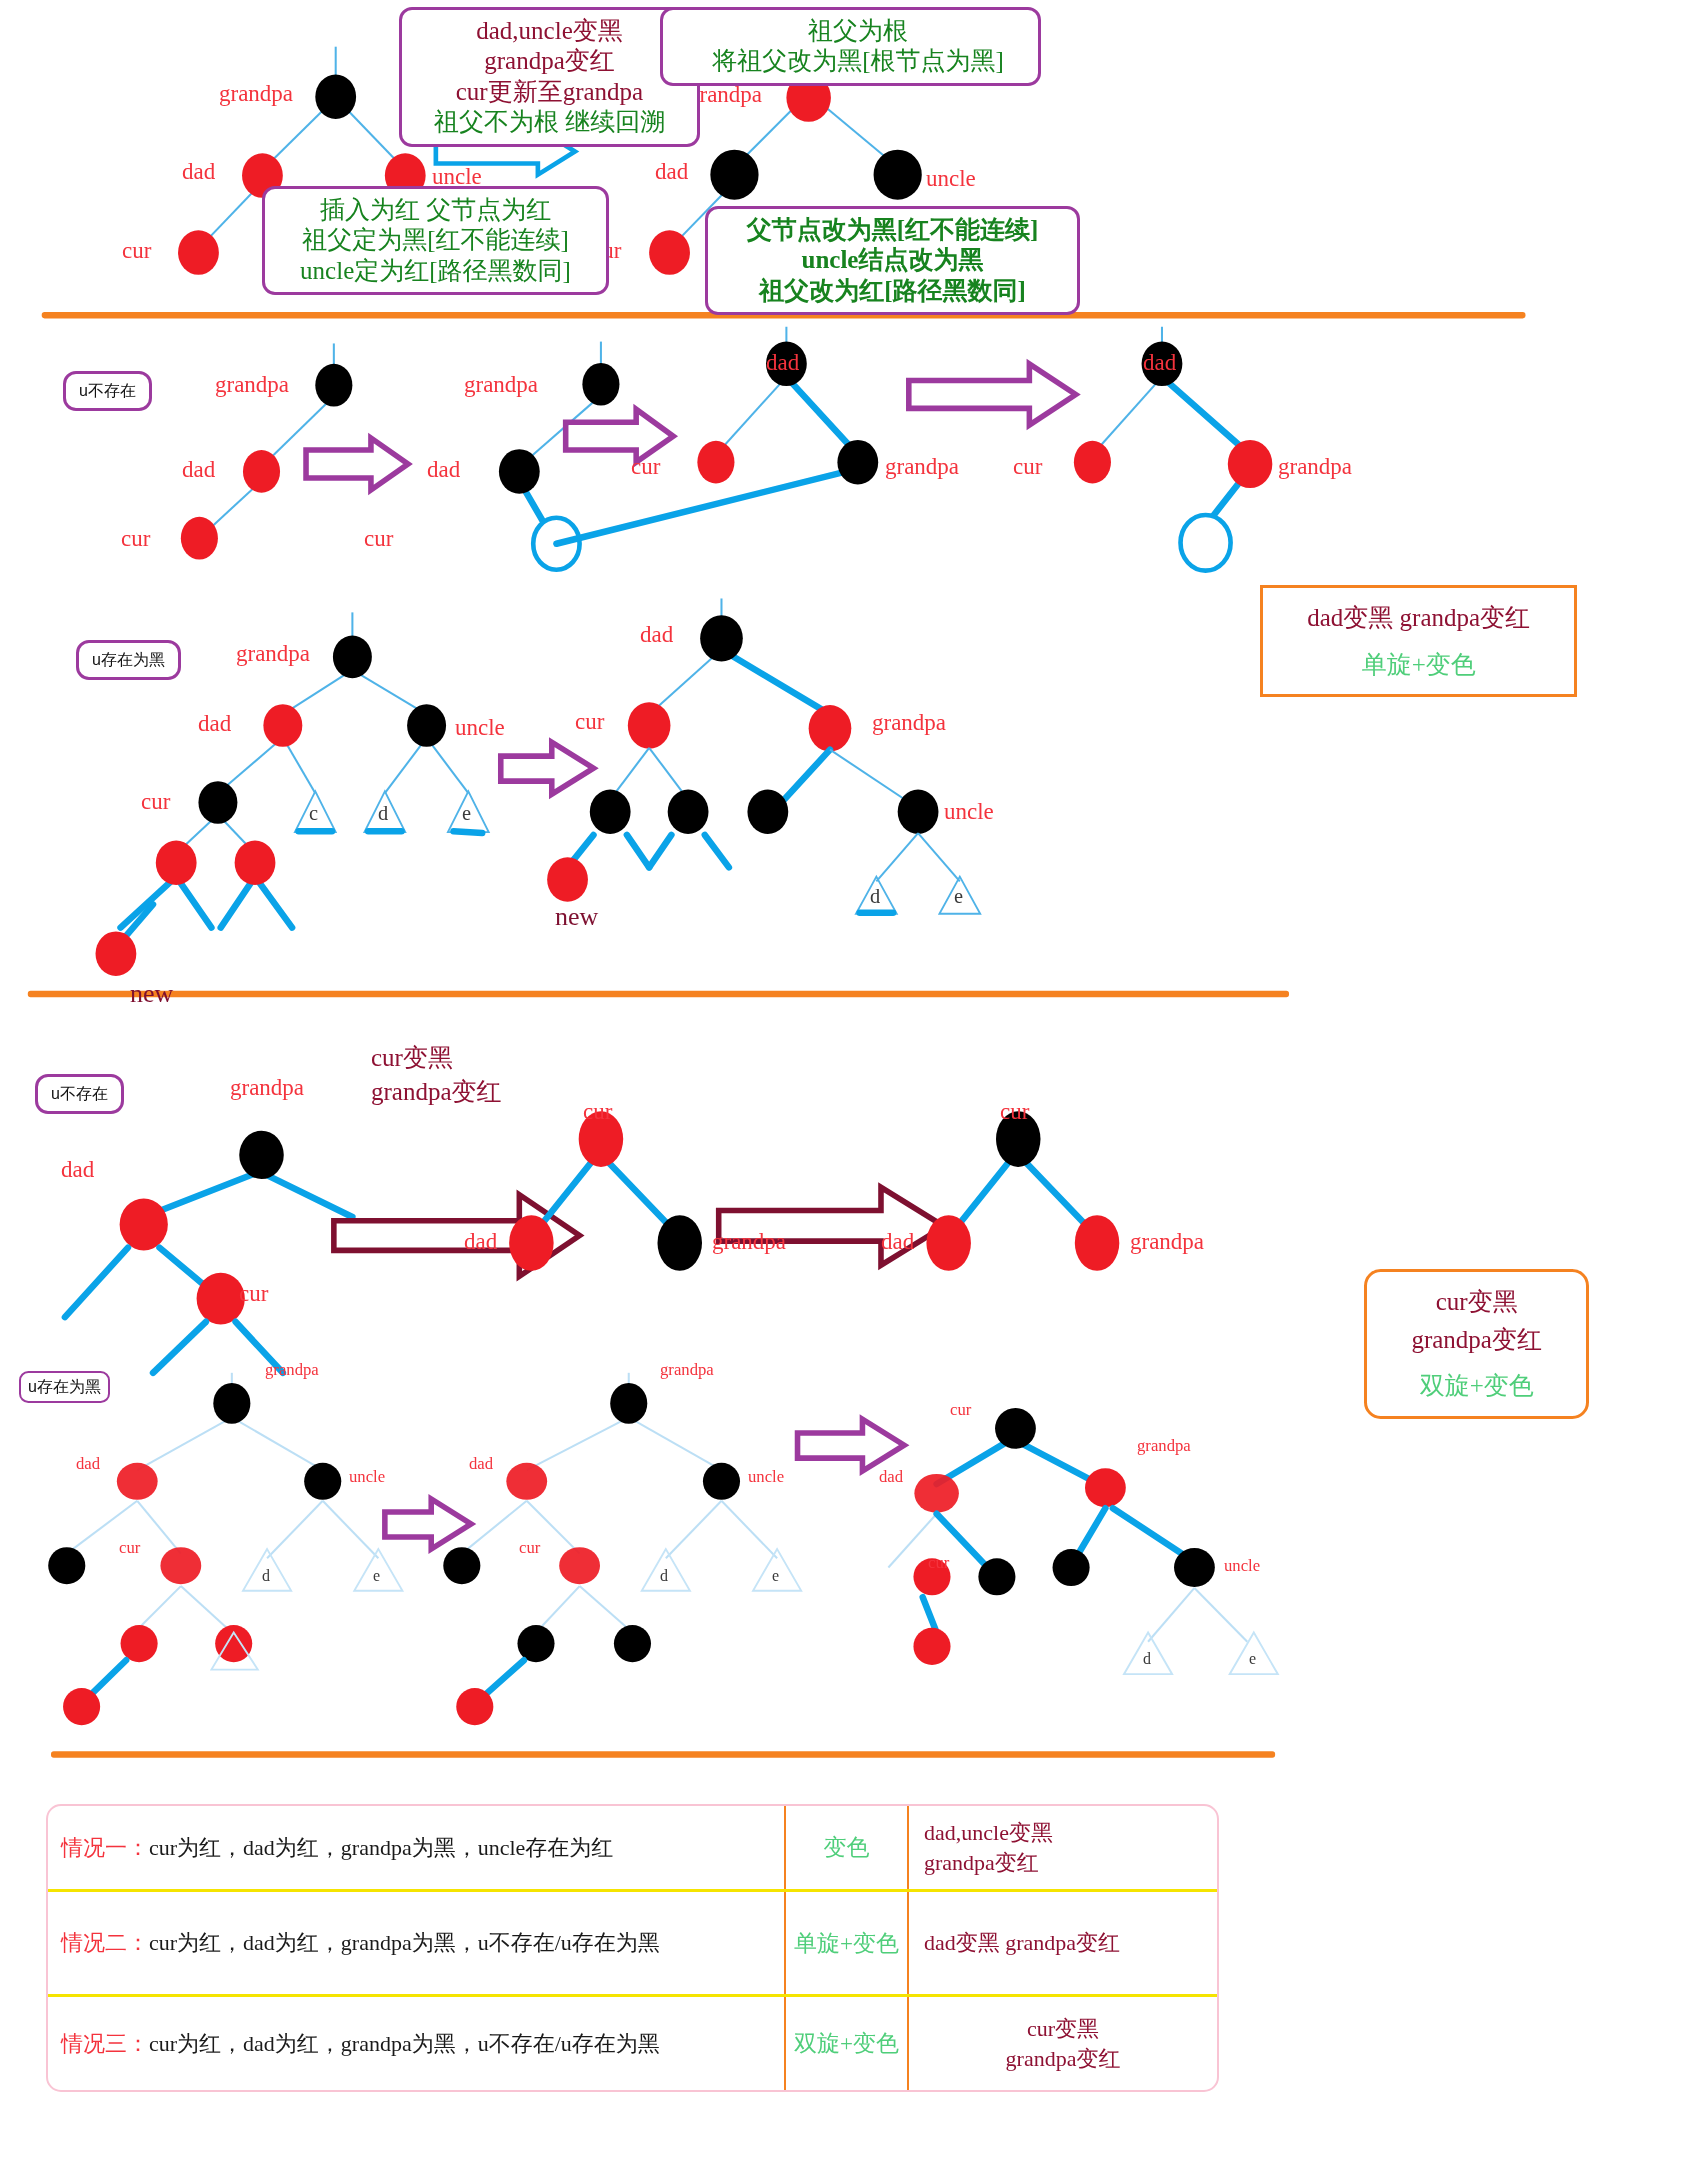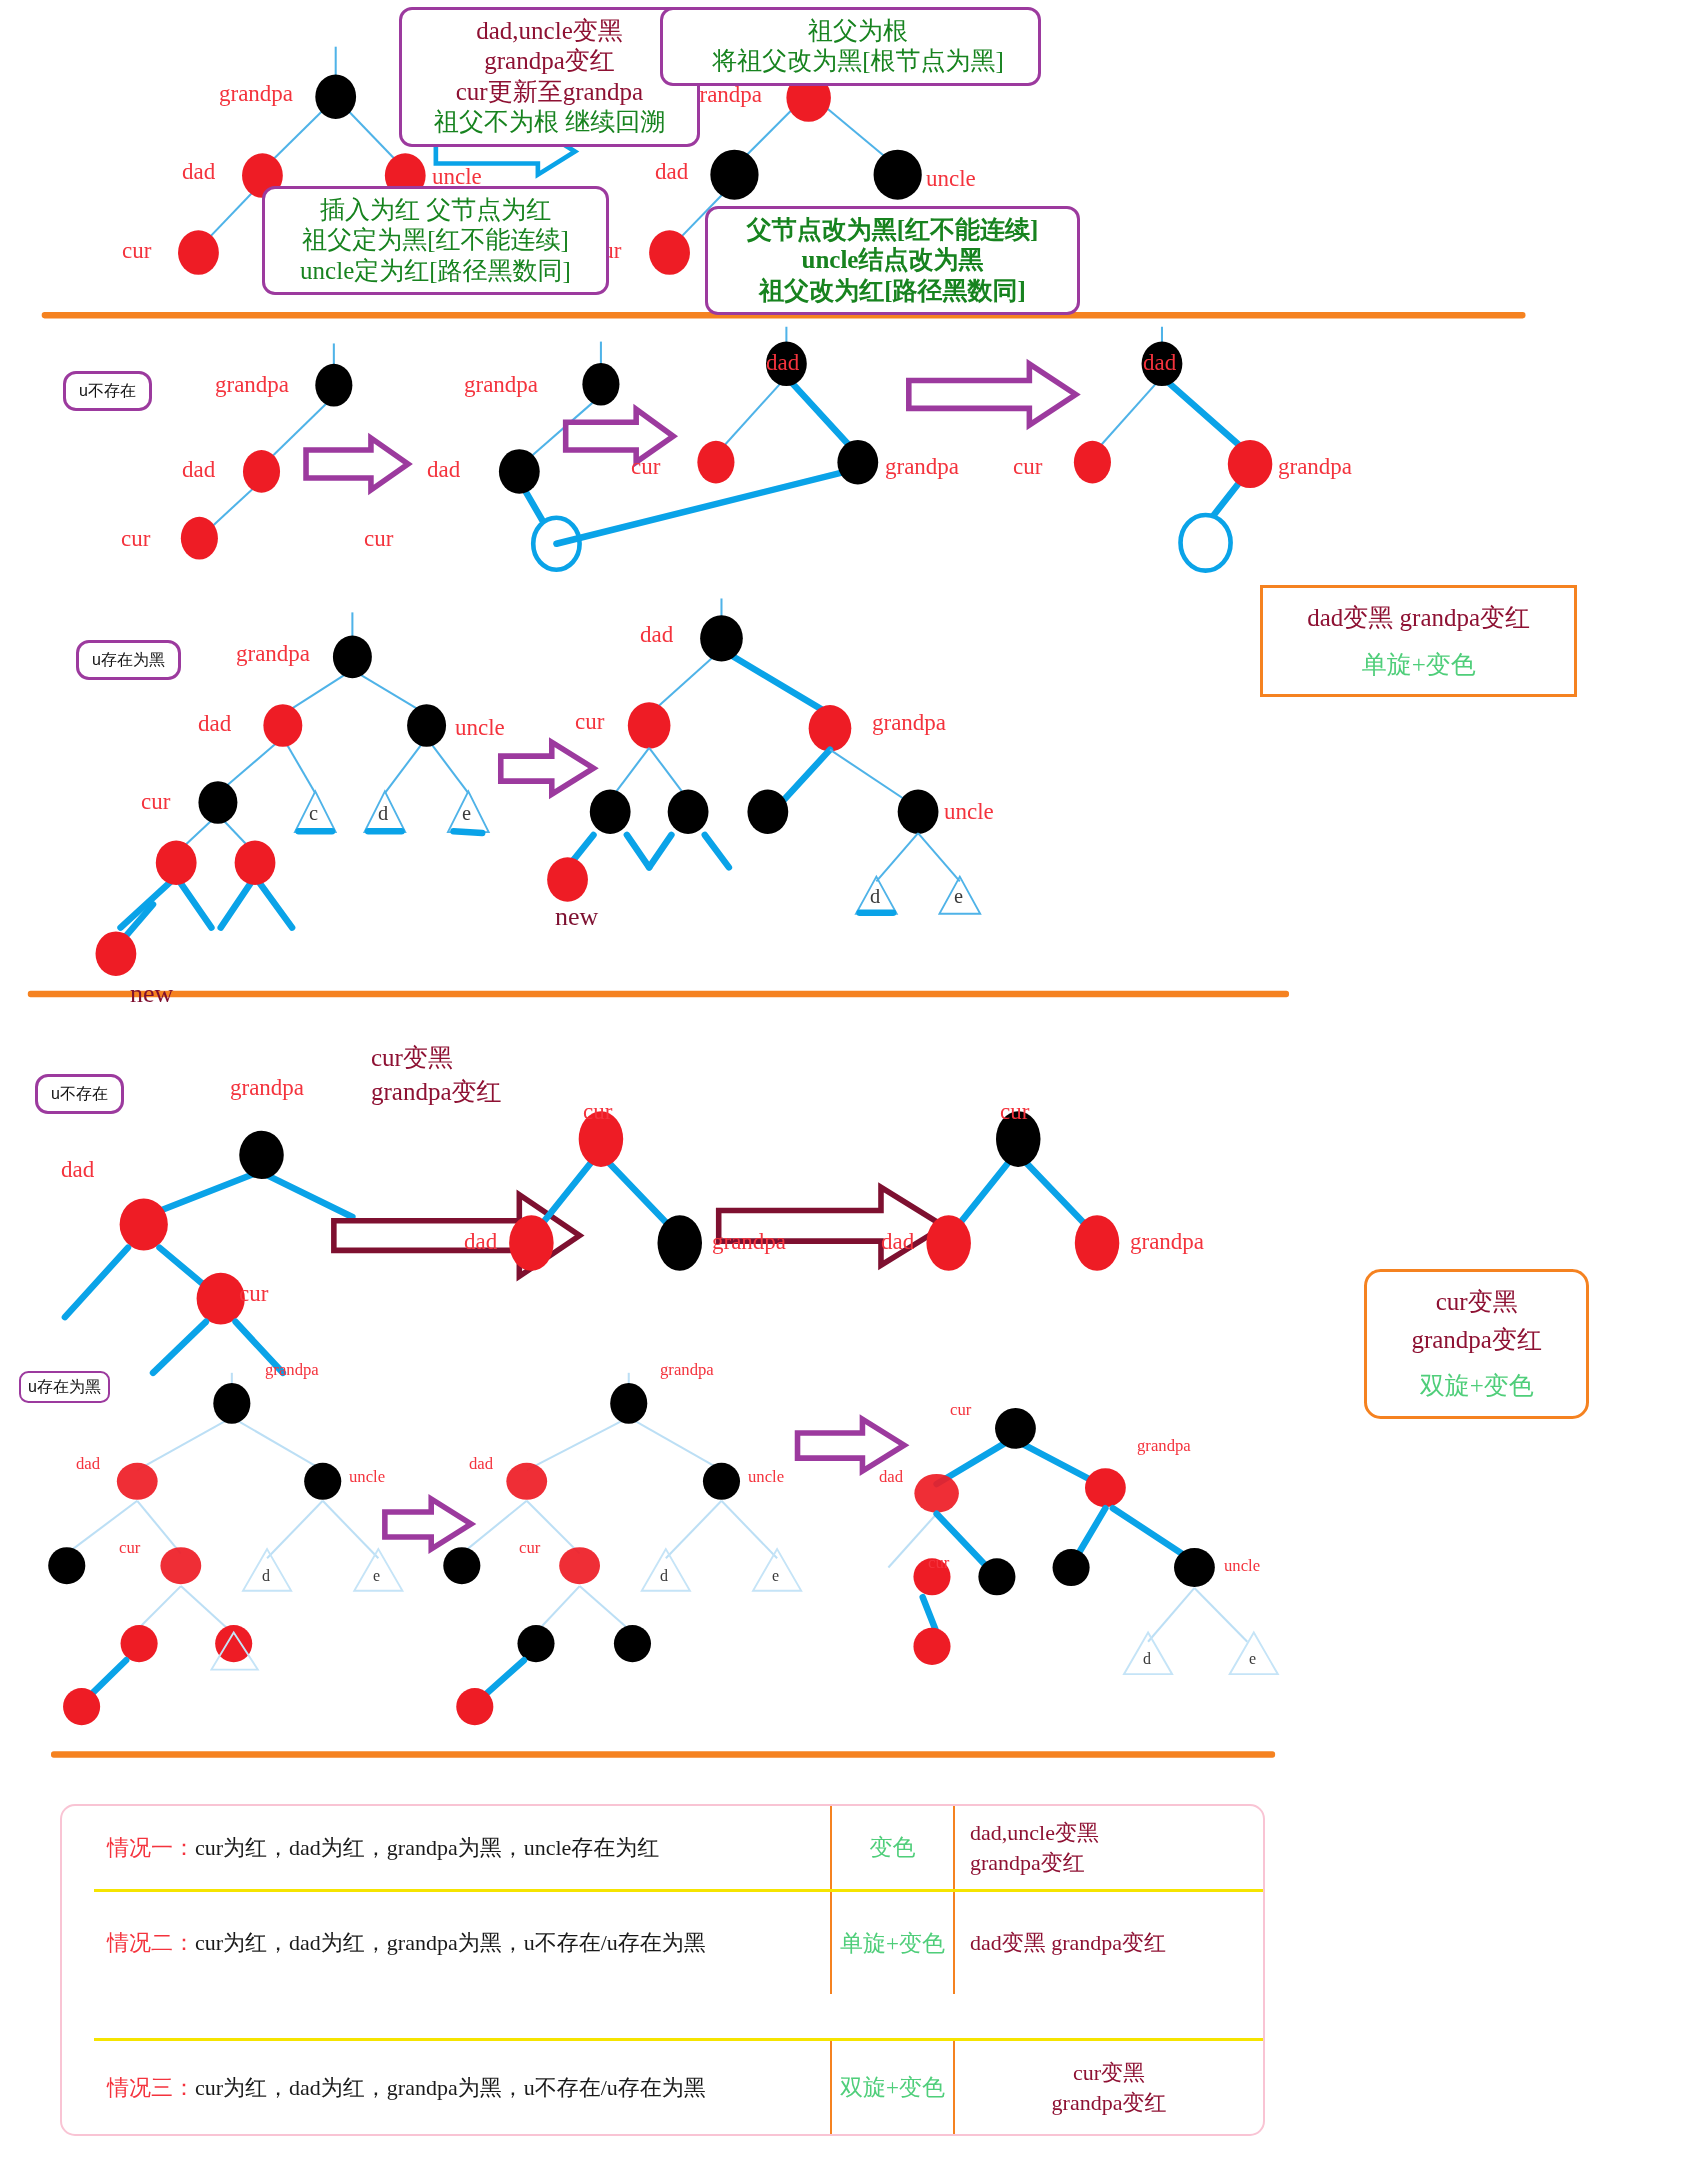--- a/index.html
+++ b/index.html
@@ -55,21 +55,21 @@
   .sumtable .row + .row{border-top:3.7px solid #f5e400;}
   .c1{width:710px;display:flex;align-items:center;padding:0 13px;
       font-family:"Liberation Serif",serif;font-size:22px;color:#1a1a1a;}
   .c1 .case{color:#f4333d;}
   .c2{width:121px;border-left:2.8px solid #f58220;display:flex;align-items:center;
       justify-content:center;color:#4fce7a;font-family:"Liberation Serif",serif;font-size:23px;}
   .c3{flex:1;border-left:2.8px solid #f58220;display:flex;flex-direction:column;
       justify-content:center;padding:0 15px;color:#8e1133;
       font-family:"Liberation Serif",serif;font-size:22px;line-height:1.35;}
   .c3.ctr{align-items:center;text-align:center;}
-  .r1{height:83px;} .r2{height:102px;} .r3{height:93px;margin-top:44px;}
+  .r1{height:83px;} .r2{height:102px;} .r3{height:93px;}
 </style>
 </head>
 <body>
 
 <div class="canvas">
 
 <svg class="layer" viewBox="0 0 1817 2349">
   <defs>
     <style>
       .e  { stroke:#4fb3e8; stroke-width:2.2; fill:none; }
@@ -420,21 +420,21 @@
 <div class="lbl lbl-node sm" style="left:1224px;top:1558px;">uncle</div>
 <div class="lbl lbl-sub sm" style="left:1143px;top:1651px;">d</div>
 <div class="lbl lbl-sub sm" style="left:1249px;top:1651px;">e</div>
 
 <div class="obox rounded" style="left:1364px;top:1269px;width:186px;">
   <span class="red">cur变黑</span>
   <span class="red">grandpa变红</span>
   <span class="grn">双旋+变色</span>
 </div>
 
-<div class="sumtable" style="left:60px;top:1804px;width:1169px;padding-left:32px;">
+<div class="sumtable" style="left:46px;top:1804px;width:1169px;">
   <div class="row r1">
     <div class="c1">
       <span class="case">情况一：</span>
           <span>cur为红，dad为红，grandpa为黑，uncle存在为红</span>
     </div>
     <div class="c2">变色</div>
     <div class="c3">
       <span>dad,uncle变黑</span>
       <span>grandpa变红</span>
     </div>

